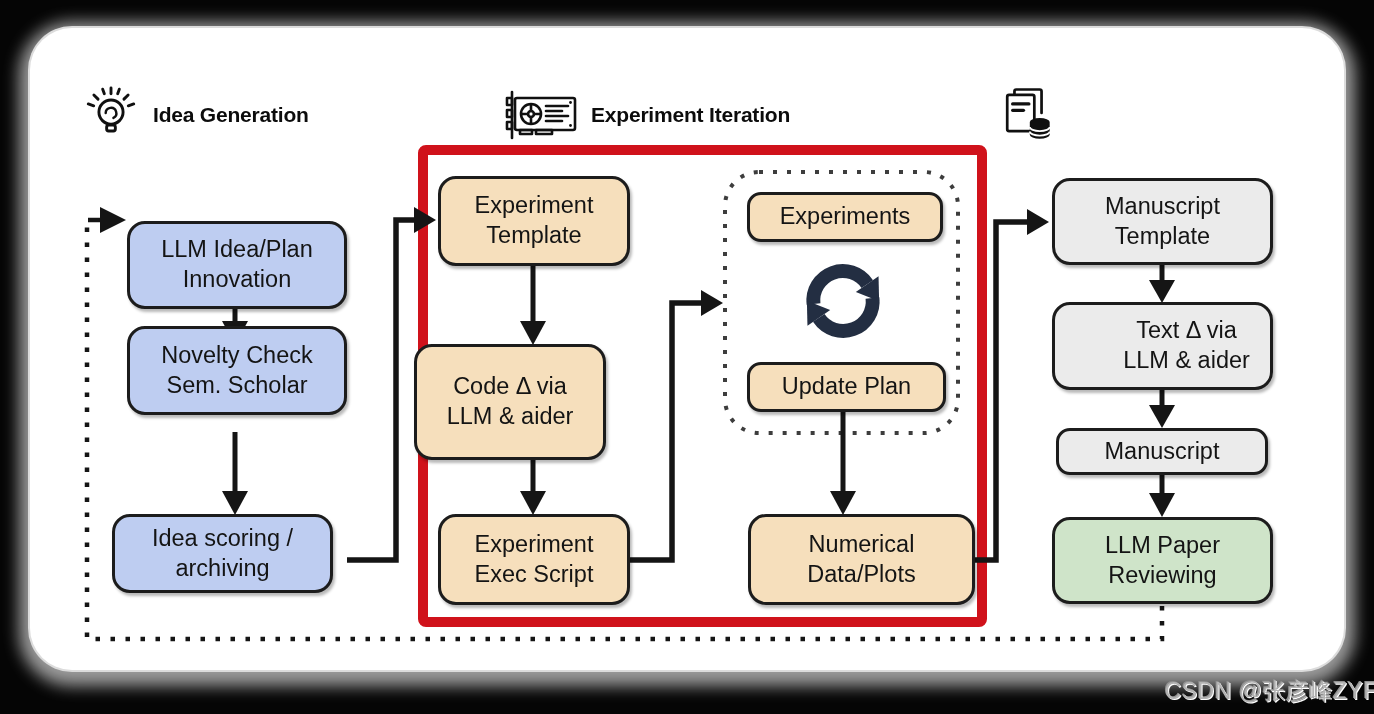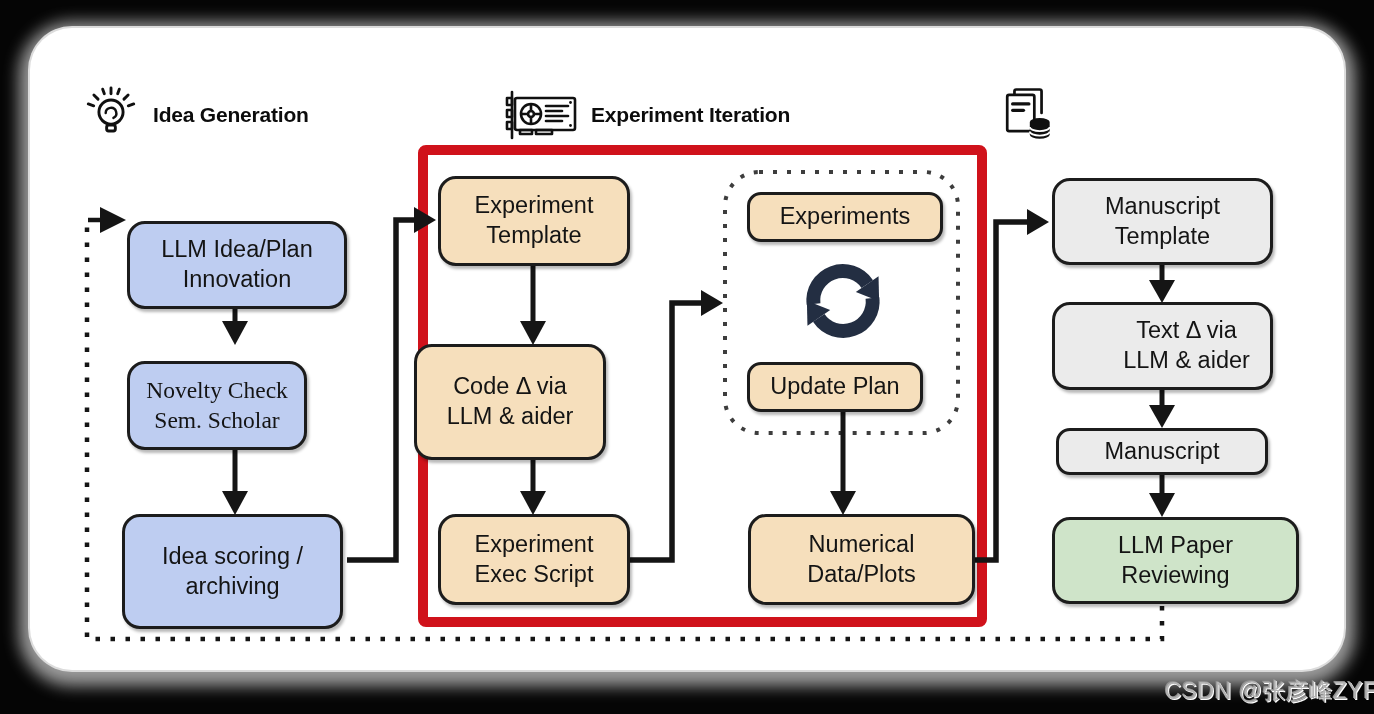--- a/index.html
+++ b/index.html
@@ -176,65 +176,65 @@
         <path class="cycle-shape" d="M26 63.5 A34 34 0 0 1 88 40.5" stroke-width="16" fill="none"></path>
         <polygon class="cycle-head" points="101.7,60.2 101,31.3 74.8,49.7"></polygon>
       </g>
     </svg>
   </div>
 
   <div class="node blue" style="left:127px;top:175px;width:220px;height:88px;margin-top:46px;">
     <span>LLM Idea/Plan
 Innovation</span>
     </div>
-  <div class="node blue" style="left:127px;top:361px;width:180px;height:89px;font-family:Liberation Serif, serif;">
+  <div class="node blue" style="left:127px;top:326px;width:220px;height:89px;">
     <span>Novelty Check
 Sem. Scholar</span>
     </div>
-  <div class="node blue" style="left:122px;top:514px;width:221px;height:115px;align-items:center;">
+  <div class="node blue" style="left:112px;top:514px;width:221px;height:79px;align-items:center;">
     <span>Idea scoring /
 archiving</span>
     </div>
 
   <div class="node tan" style="left:438px;top:176px;width:192px;height:90px;">
     <span>Experiment
 Template</span>
     </div>
   <div class="node tan" style="left:414px;top:344px;width:192px;height:116px;">
     <span>Code Δ via
 LLM &amp; aider</span>
     </div>
   <div class="node tan" style="left:438px;top:514px;width:192px;height:91px;">
     <span>Experiment
 Exec Script</span>
     </div>
 
   <div class="node tan small" style="left:747px;top:192px;width:196px;height:50px;">
     <span>Experiments</span>
     </div>
-  <div class="node tan small" style="left:747px;top:362px;width:176px;height:50px;">
+  <div class="node tan small" style="left:747px;top:362px;width:199px;height:50px;">
     <span>Update Plan</span>
     </div>
 
   <div class="node tan" style="left:748px;top:514px;width:227px;height:91px;">
     <span>Numerical
 Data/Plots</span>
     </div>
 
   <div class="node gray" style="left:1052px;top:178px;width:221px;height:87px;">
     <span>Manuscript
 Template</span>
     </div>
   <div class="node gray" style="left:1052px;top:302px;width:221px;height:88px;padding-left:48px;">
     <span>Text Δ via
 LLM &amp; aider</span>
     </div>
   <div class="node gray small" style="left:1056px;top:428px;width:212px;height:47px;">
     <span>Manuscript</span>
     </div>
-  <div class="node green" style="left:1052px;top:517px;width:247px;height:87px;">
+  <div class="node green" style="left:1052px;top:517px;width:221px;height:87px;">
     <span>LLM Paper
 Reviewing</span>
     </div>
 
   <div class="watermark">CSDN @张彦峰ZYF</div>
 
 </div>
 
 </body></html>

